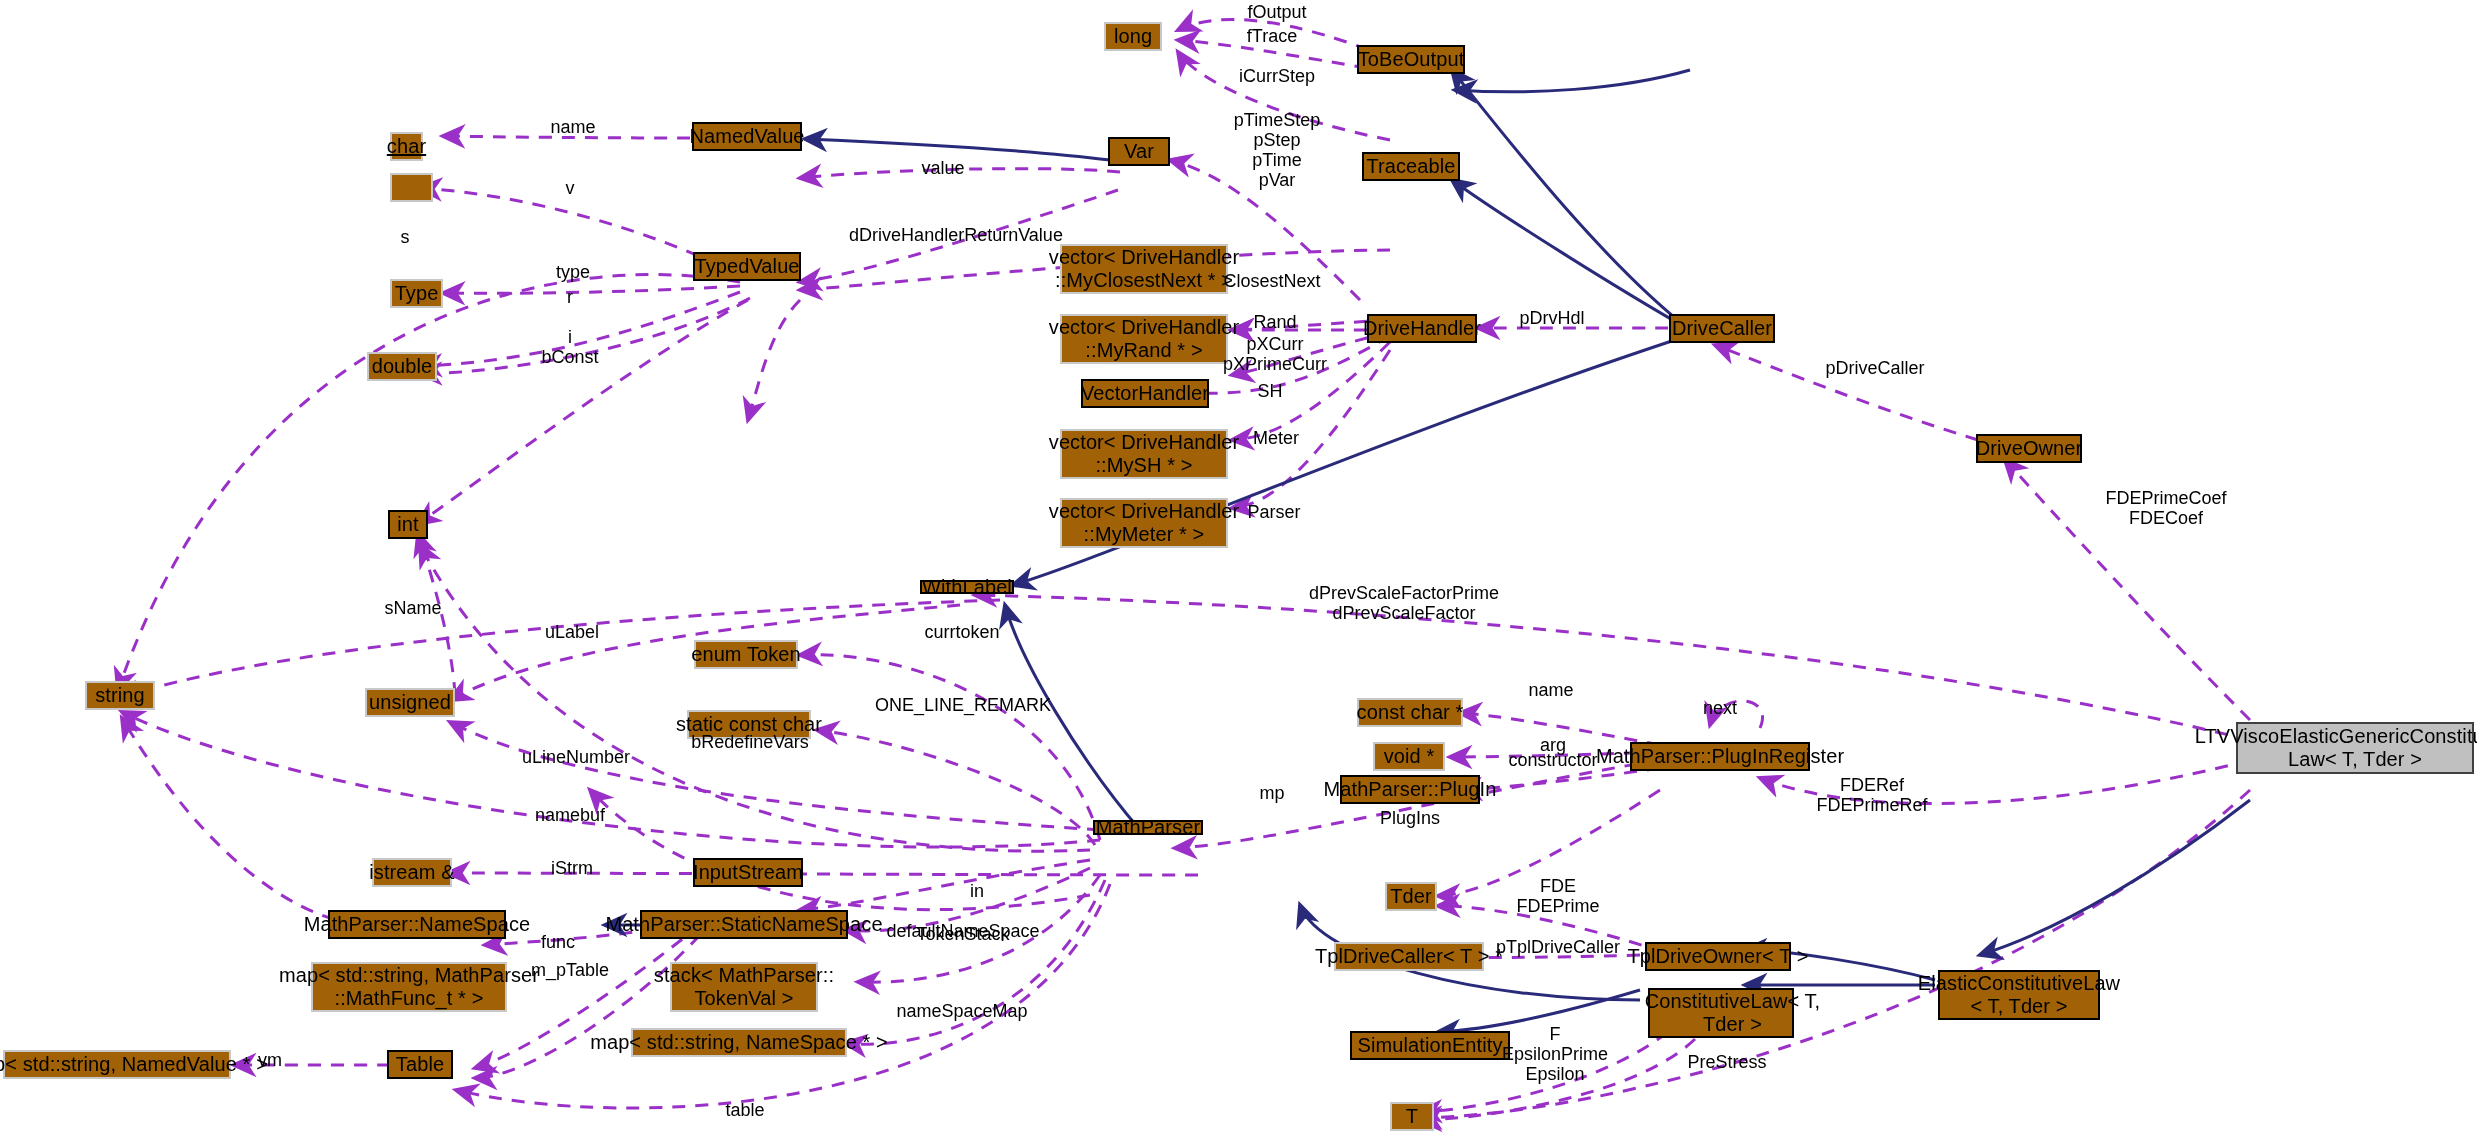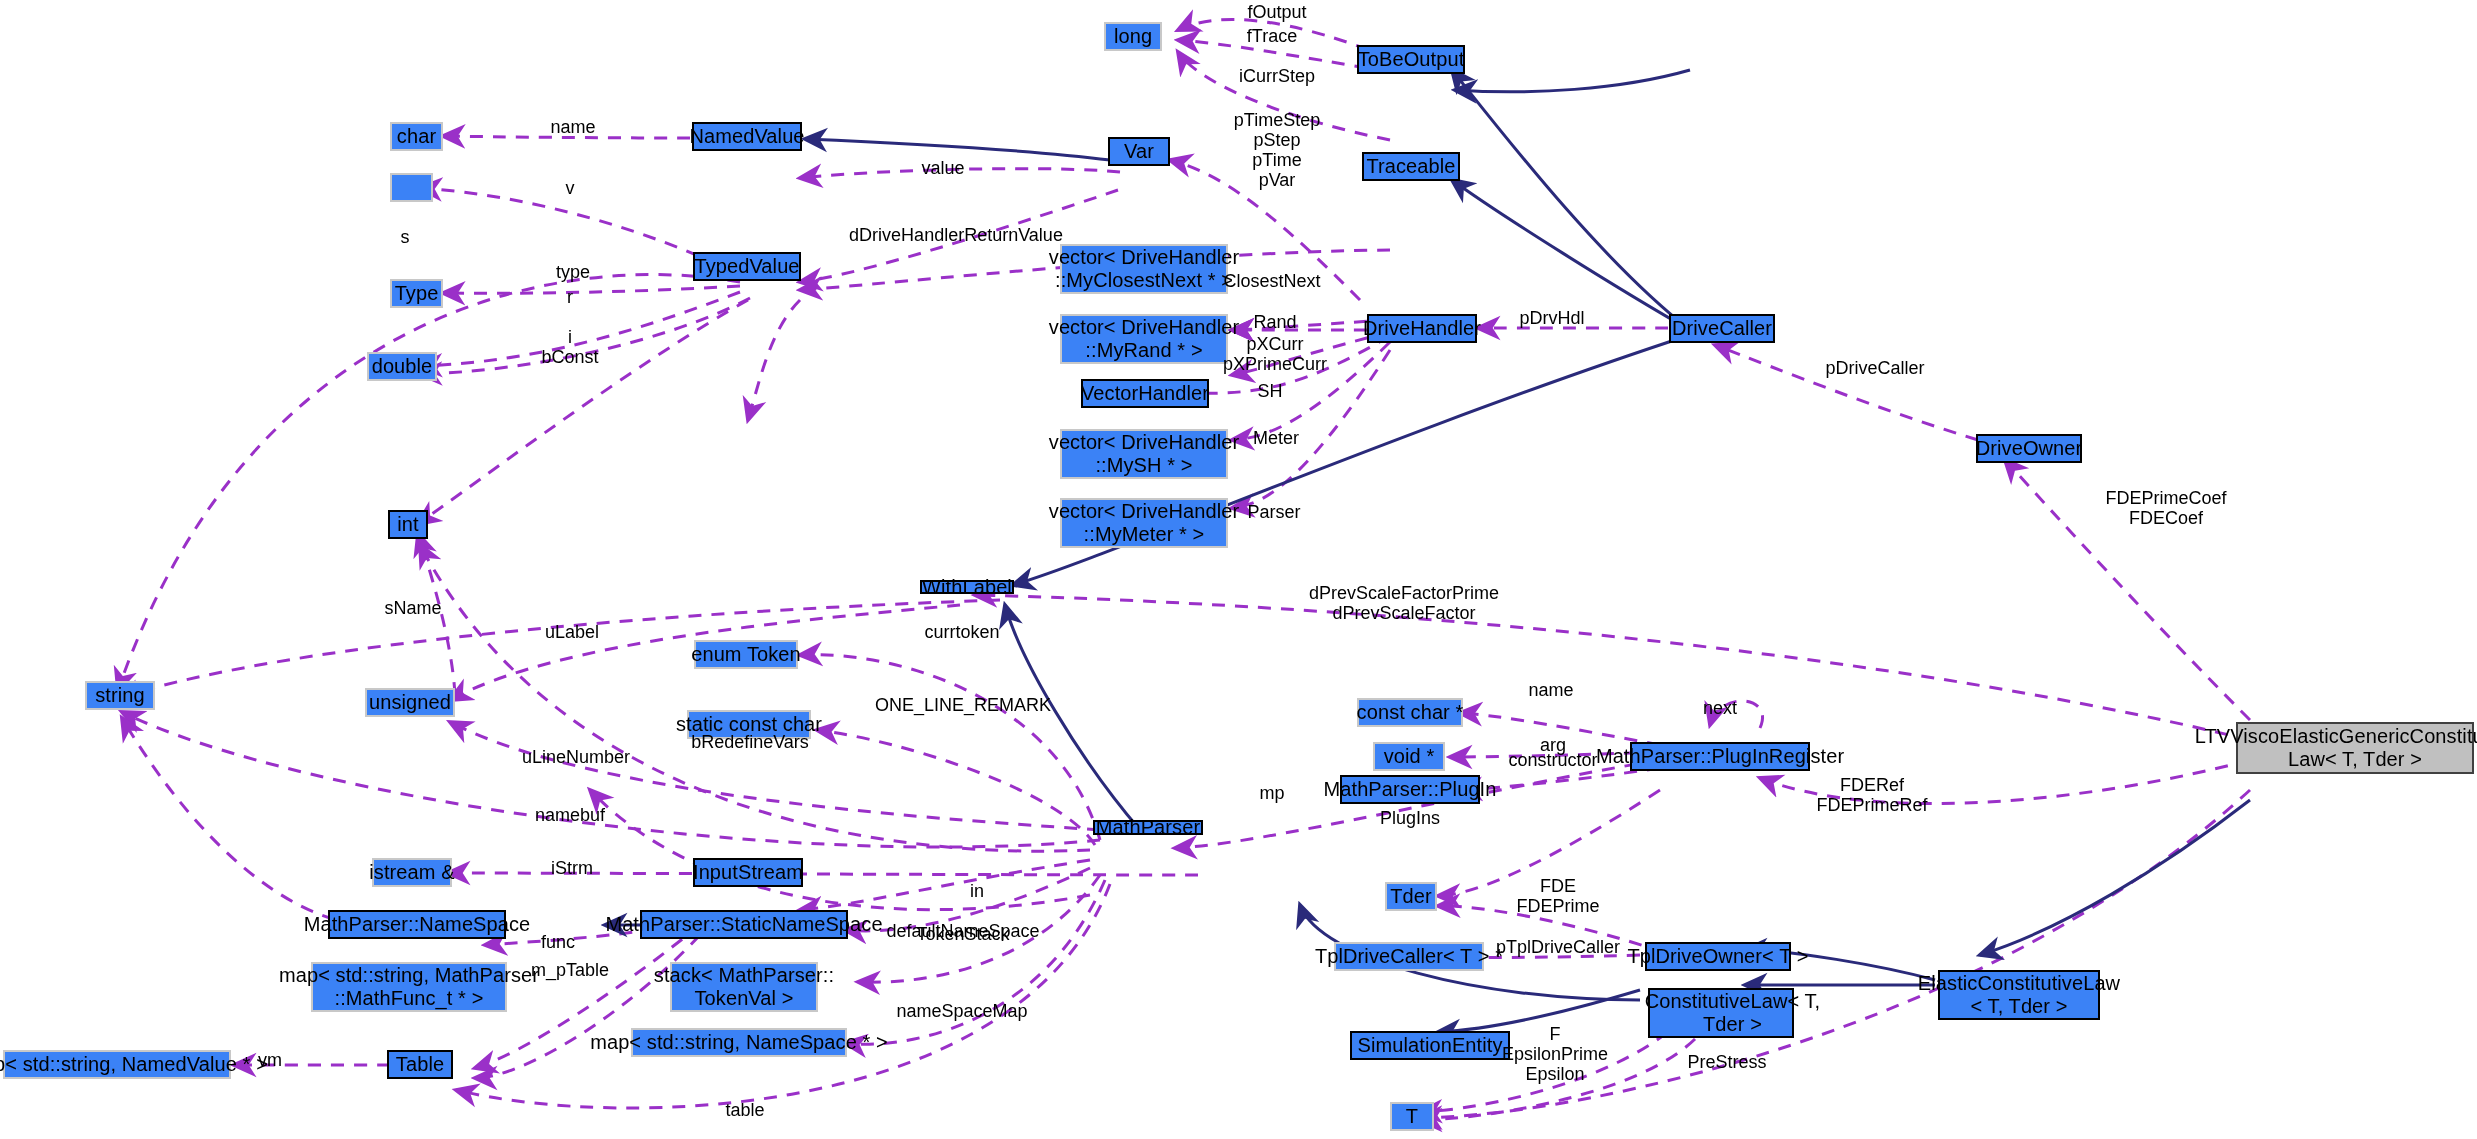--- a/index.html
+++ b/index.html
@@ -2,21 +2,21 @@
 <html><head>
 <meta charset="utf-8">
 <title>LTVViscoElasticGenericConstitutiveLaw collaboration diagram</title>
 <style>
   html,body{margin:0;padding:0;background:#ffffff;}
   #canvas{position:relative;width:2477px;height:1139px;background:#ffffff;
           font-family:"Liberation Sans", sans-serif;overflow:hidden;}
   svg#edges{position:absolute;left:0;top:0;width:2477px;height:1139px;}
 
   .node{position:absolute;box-sizing:border-box;display:flex;align-items:center;
-        justify-content:center;text-align:center;background:#3b82f6;
+        justify-content:center;text-align:center;background:#a16207;
         font-size:20px;color:#000000;line-height:1.12;letter-spacing:.1px;
         padding:1px 5px;white-space:pre;}
   .node.solid{border:2px solid #000000;}
   .node.light{border:2px solid #c8c8c8;}
   .node.focus{border:2px solid #404040;background:#c0c0c0;}
   .node.two{line-height:1.15;}
 
   .elabel{position:absolute;font-size:18px;color:#000000;white-space:pre;
           text-align:center;line-height:1.12;transform:translate(-50%,-50%);}
 </style>
@@ -164,21 +164,21 @@
     <path d="M1935,980 C1880,965 1790,950 1745,950"></path>
 
     <path d="M1640,990 C1540,1020 1480,1030 1438,1032"></path>
 
     <path d="M1640,1000 C1480,1000 1320,960 1300,905"></path>
 
     <path d="M2250,800 C2160,870 2060,930 1980,955"></path>
   </g>
 </svg>
 
-<div class="node light" style="left:390px;top:122px;width:53px;height:29px;">char</div>
+<div class="node light" style="left:390px;top:132px;width:33px;height:29px;text-decoration:underline;">char</div>
 <div class="node light" style="left:390px;top:173px;width:43px;height:29px;"> </div>
 <div class="node light" style="left:390px;top:279px;width:53px;height:29px;">Type</div>
 <div class="node light" style="left:367px;top:352px;width:70px;height:29px;">double</div>
 <div class="node solid" style="left:388px;top:510px;width:40px;height:29px;">int</div>
 <div class="node light" style="left:85px;top:681px;width:70px;height:29px;">string</div>
 <div class="node light" style="left:365px;top:688px;width:90px;height:29px;">unsigned</div>
 <div class="node solid" style="left:692px;top:122px;width:110px;height:29px;">NamedValue</div>
 <div class="node solid" style="left:693px;top:252px;width:108px;height:29px;">TypedValue</div>
 <div class="node solid" style="left:1108px;top:137px;width:62px;height:29px;">Var</div>
 <div class="node light" style="left:1104px;top:22px;width:58px;height:29px;">long</div>

